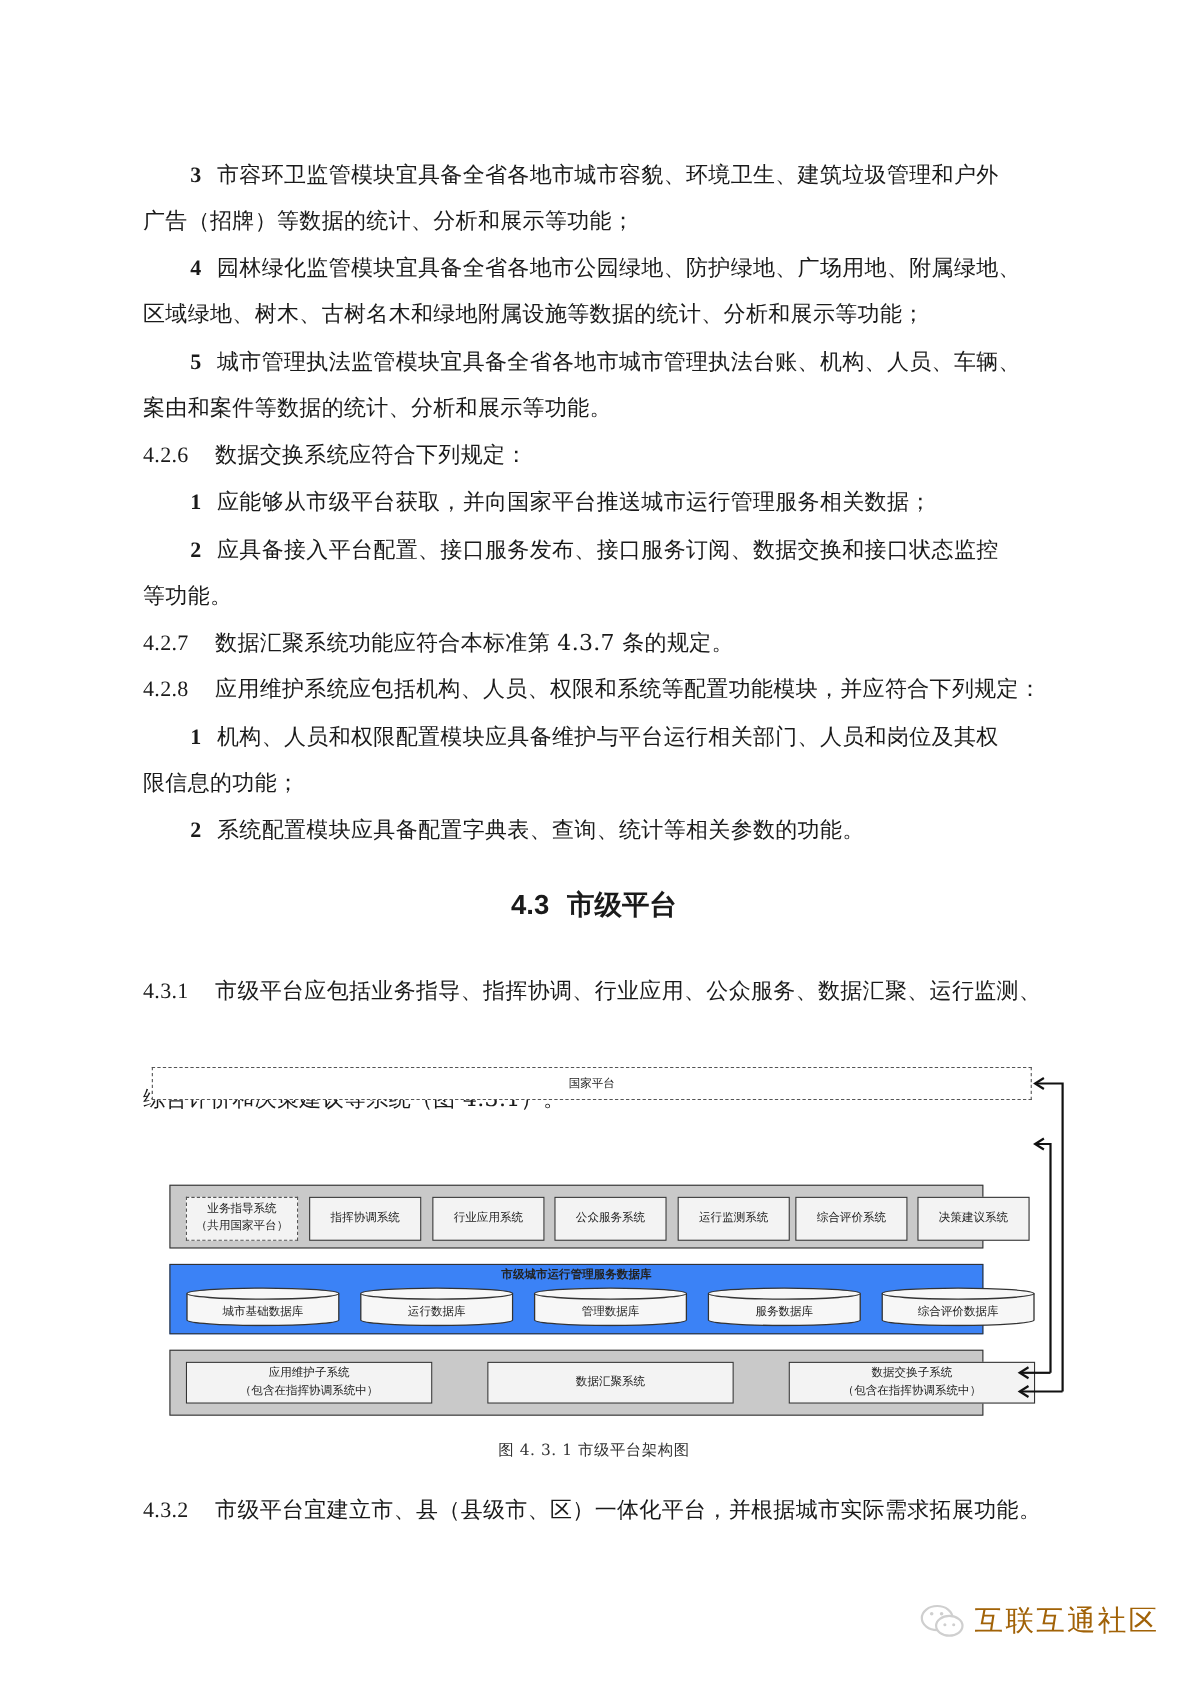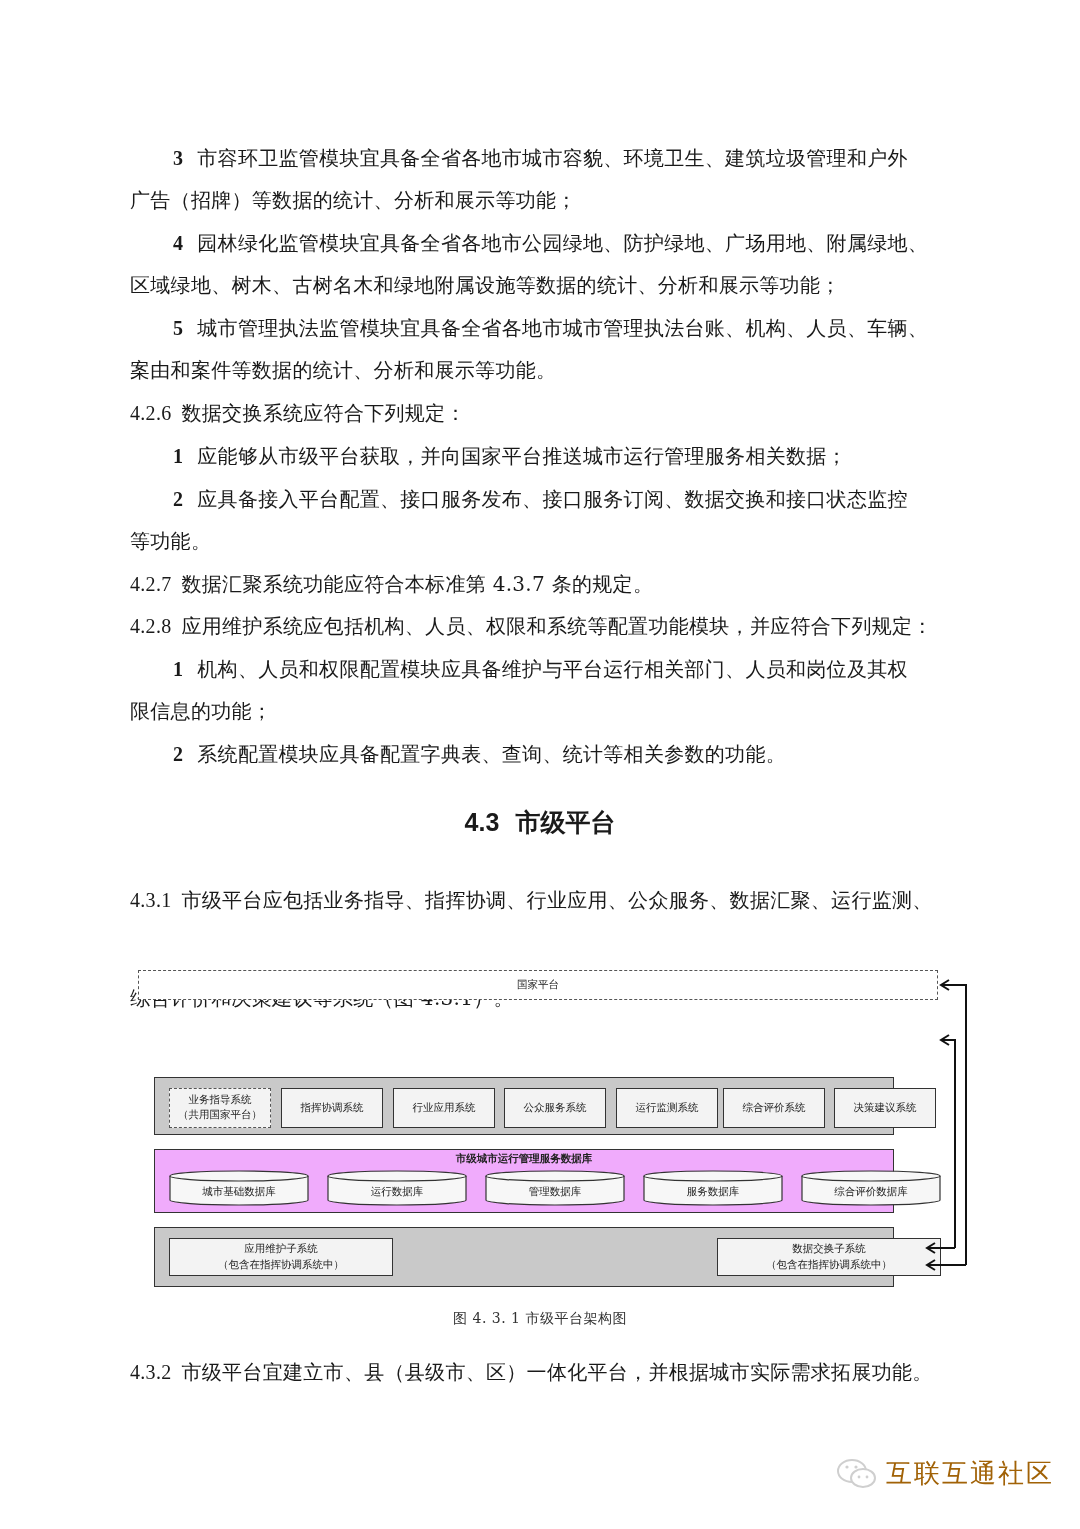--- a/index.html
+++ b/index.html
@@ -8,42 +8,42 @@
     font-family: "DejaVu Serif", "Liberation Serif", serif;
     color: #1a1a1a;
   }
   .line {
     position: absolute; left: 130px; width: 850px;
     font-size: 20px; line-height: 40px; white-space: nowrap;
     letter-spacing: 0.3px;
   }
   .indent { left: 173px; }
   .num { font-weight: bold; margin-right: 14px; font-family: "Liberation Serif", serif; }
-  .clause { margin-right: 10px; font-family: "Liberation Serif", serif; }
+  .clause { margin-right: 24px; font-family: "Liberation Serif", serif; }
   .heading {
     position: absolute; left: 0; width: 1080px; text-align: center;
     top: 806px; font-size: 25px; font-weight: bold;
     font-family: "DejaVu Sans", "Liberation Sans", sans-serif;
   }
   .heading .hnum { font-family: "Liberation Sans", sans-serif; margin-right: 16px; }
 
   
   .dg { position: absolute; font-family: Liberation Mono, monospace; color: #222; }
   .dash-box {
     position: absolute; left: 138px; width: 800px; height: 30px;
     border: 1.5px dashed #555; box-sizing: border-box;
     display: flex; align-items: center; justify-content: center;
     font-size: 10.5px; background: #fff;
   }
   .band {
     position: absolute; left: 154px; width: 740px; box-sizing: border-box;
     border: 1.5px solid #333;
   }
   .band.gray { background: #c9c9c9; }
-  .band.light { background: #f0abfc; }
+  .band.light { background: #3b82f6; }
   .sysbox {
     position: absolute; top: 10px; height: 40px; width: 102px;
     border: 1.3px solid #333; background: #f3f3f3; box-sizing: border-box;
     display: flex; align-items: center; justify-content: center;
     font-size: 10.5px; text-align: center; line-height: 15px;
   }
   .sysbox.dashed { border: 1.3px dashed #555; }
   .dbtitle {
     position: absolute; top: 2px; left: 0; width: 100%; text-align: center;
     font-size: 10.5px; font-weight: bold;
@@ -153,20 +153,23 @@
           <ellipse cx="70" cy="6" rx="69" ry="5" fill="#f7f7f7" stroke="#333" stroke-width="1.2"></ellipse>
         </svg>
       <span>综合评价数据库</span>
     </div>
   </div>
 
   <div class="band gray" style="top:1227px;height:60px">
     <div class="subbox" style="left:14px;width:224px">
         <div>应用维护子系统</div>
         <div>（包含在指挥协调系统中）</div>
+      </div>
+    <div class="subbox" style="left:288px;width:224px">
+        <div>数据汇聚系统</div>
       </div>
     <div class="subbox" style="left:562px;width:224px">
         <div>数据交换子系统</div>
         <div>（包含在指挥协调系统中）</div>
       </div>
   </div>
 
   <svg style="position:absolute;left:0;top:0" width="1080" height="1529">
     <g fill="none" stroke="#111" stroke-width="2">
       <polyline points="966,1265 966,985 942,985"></polyline>

